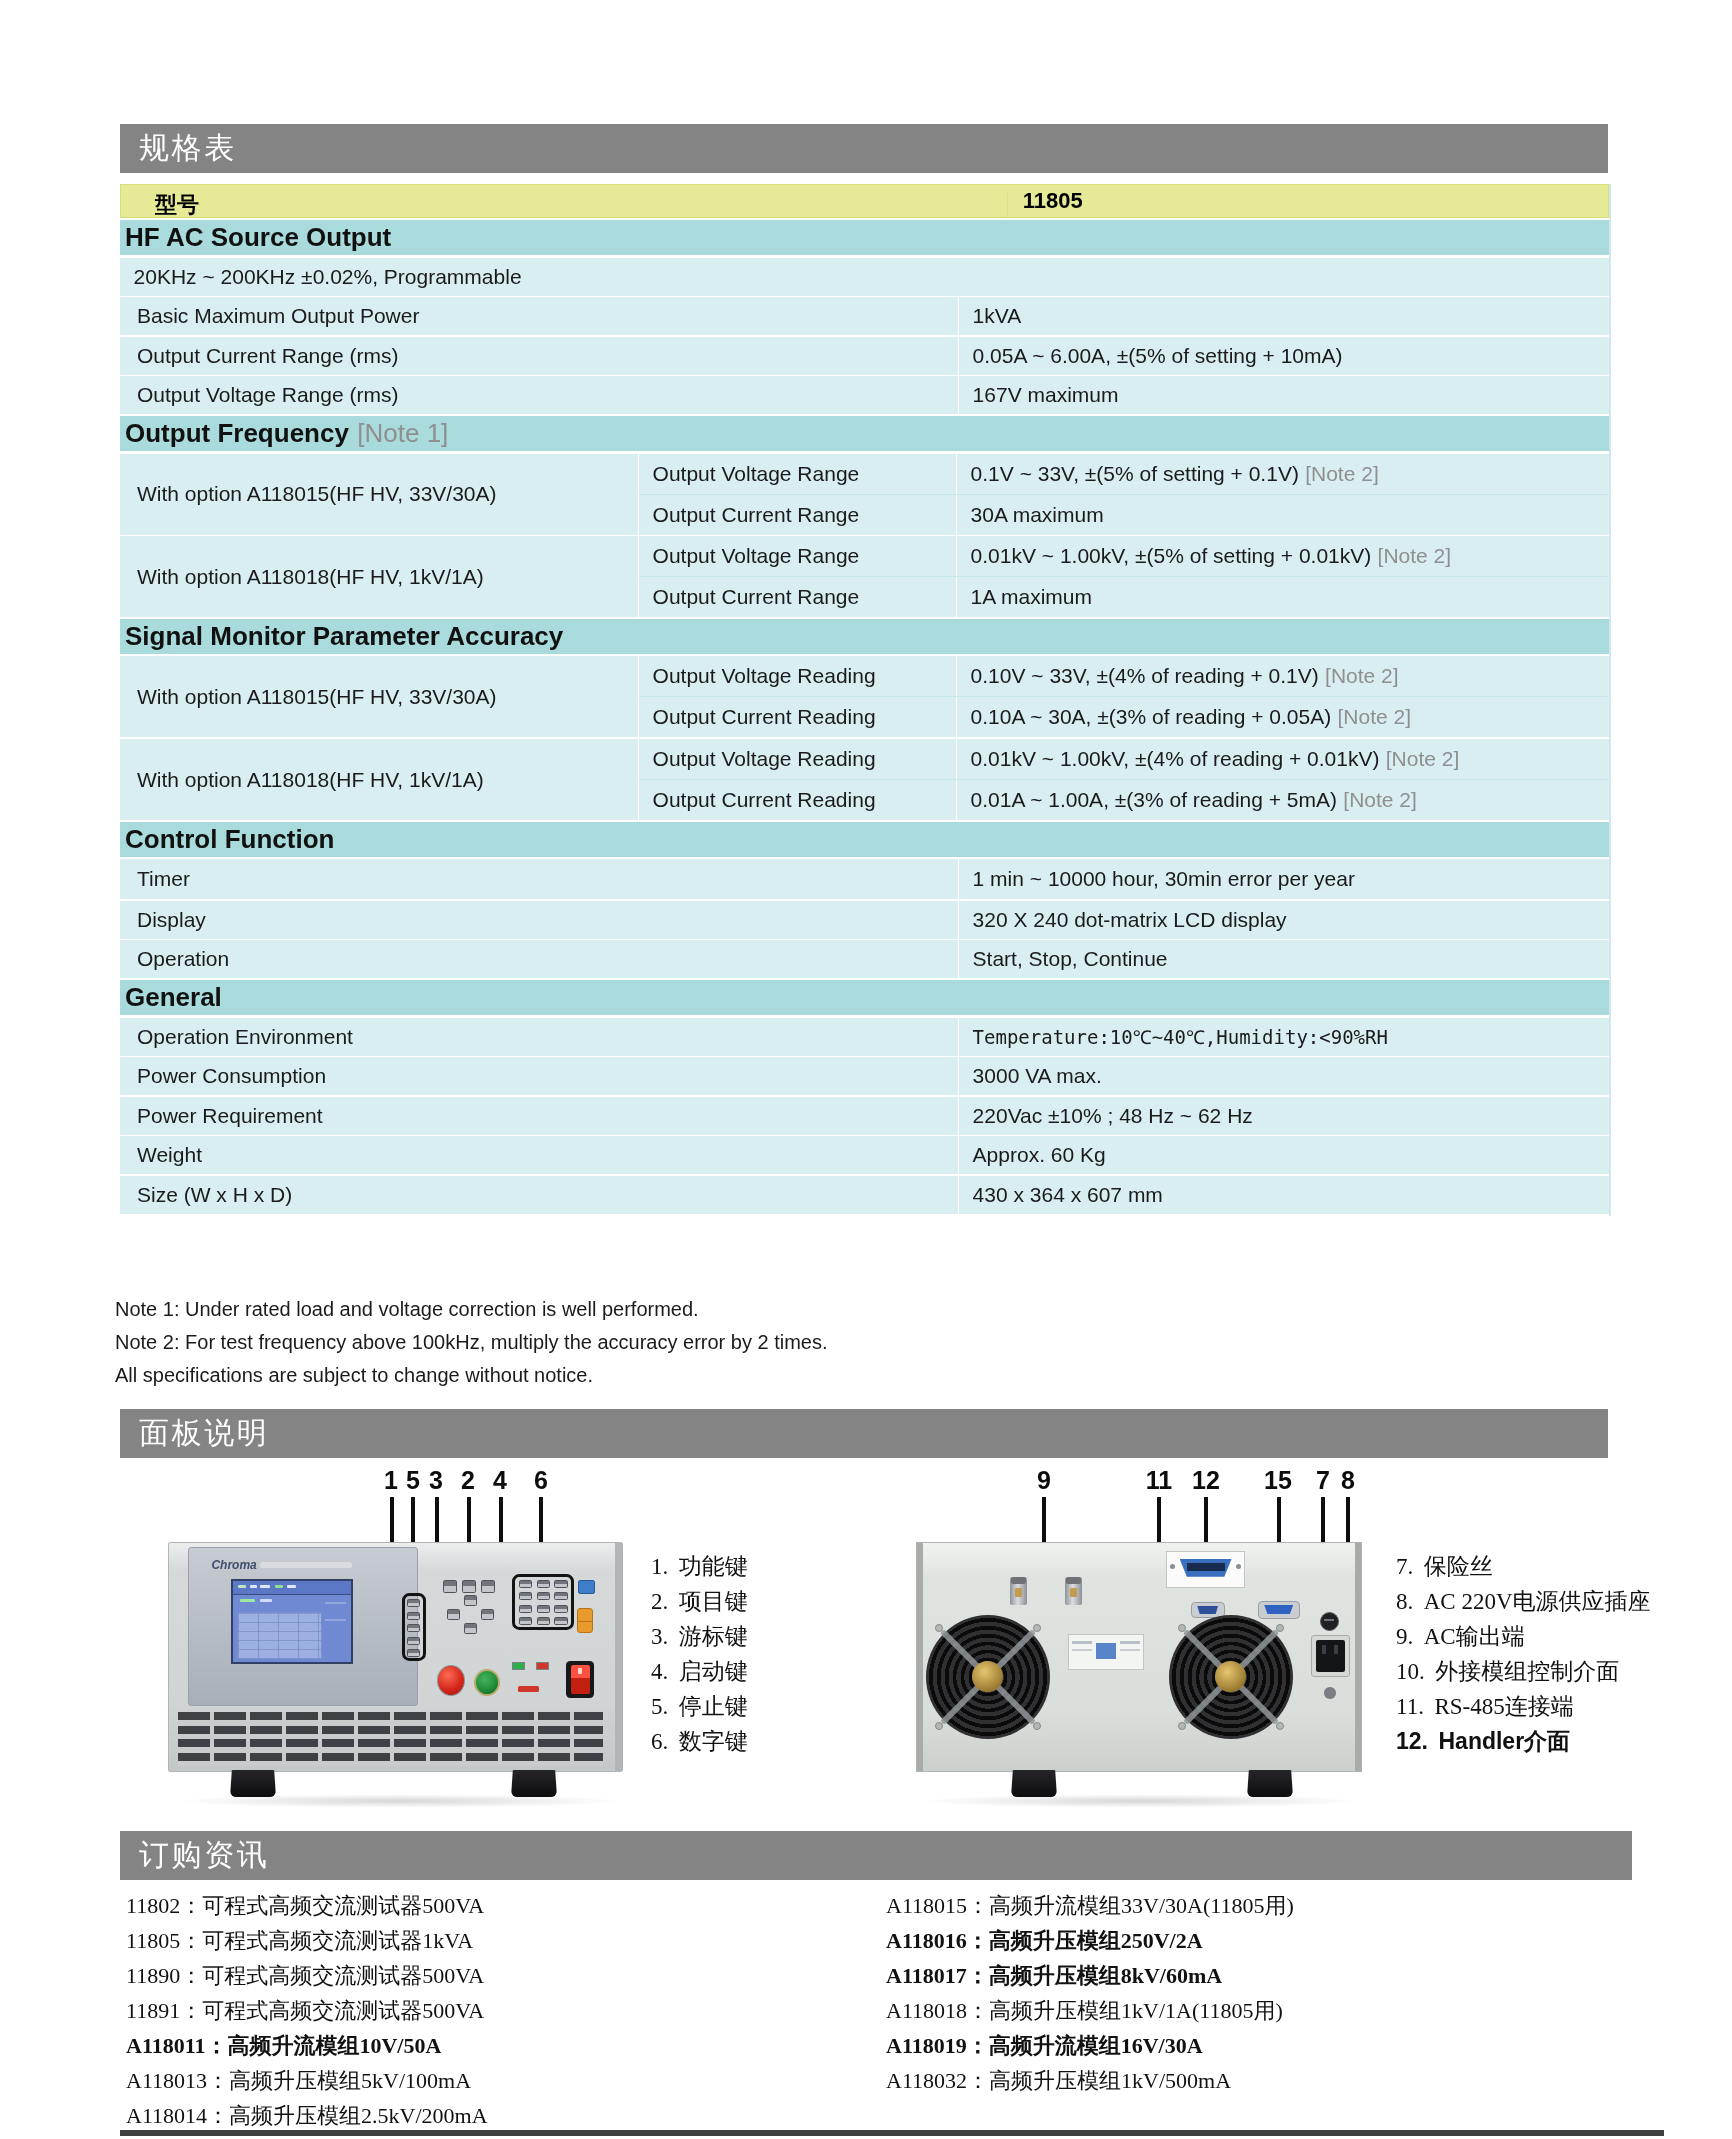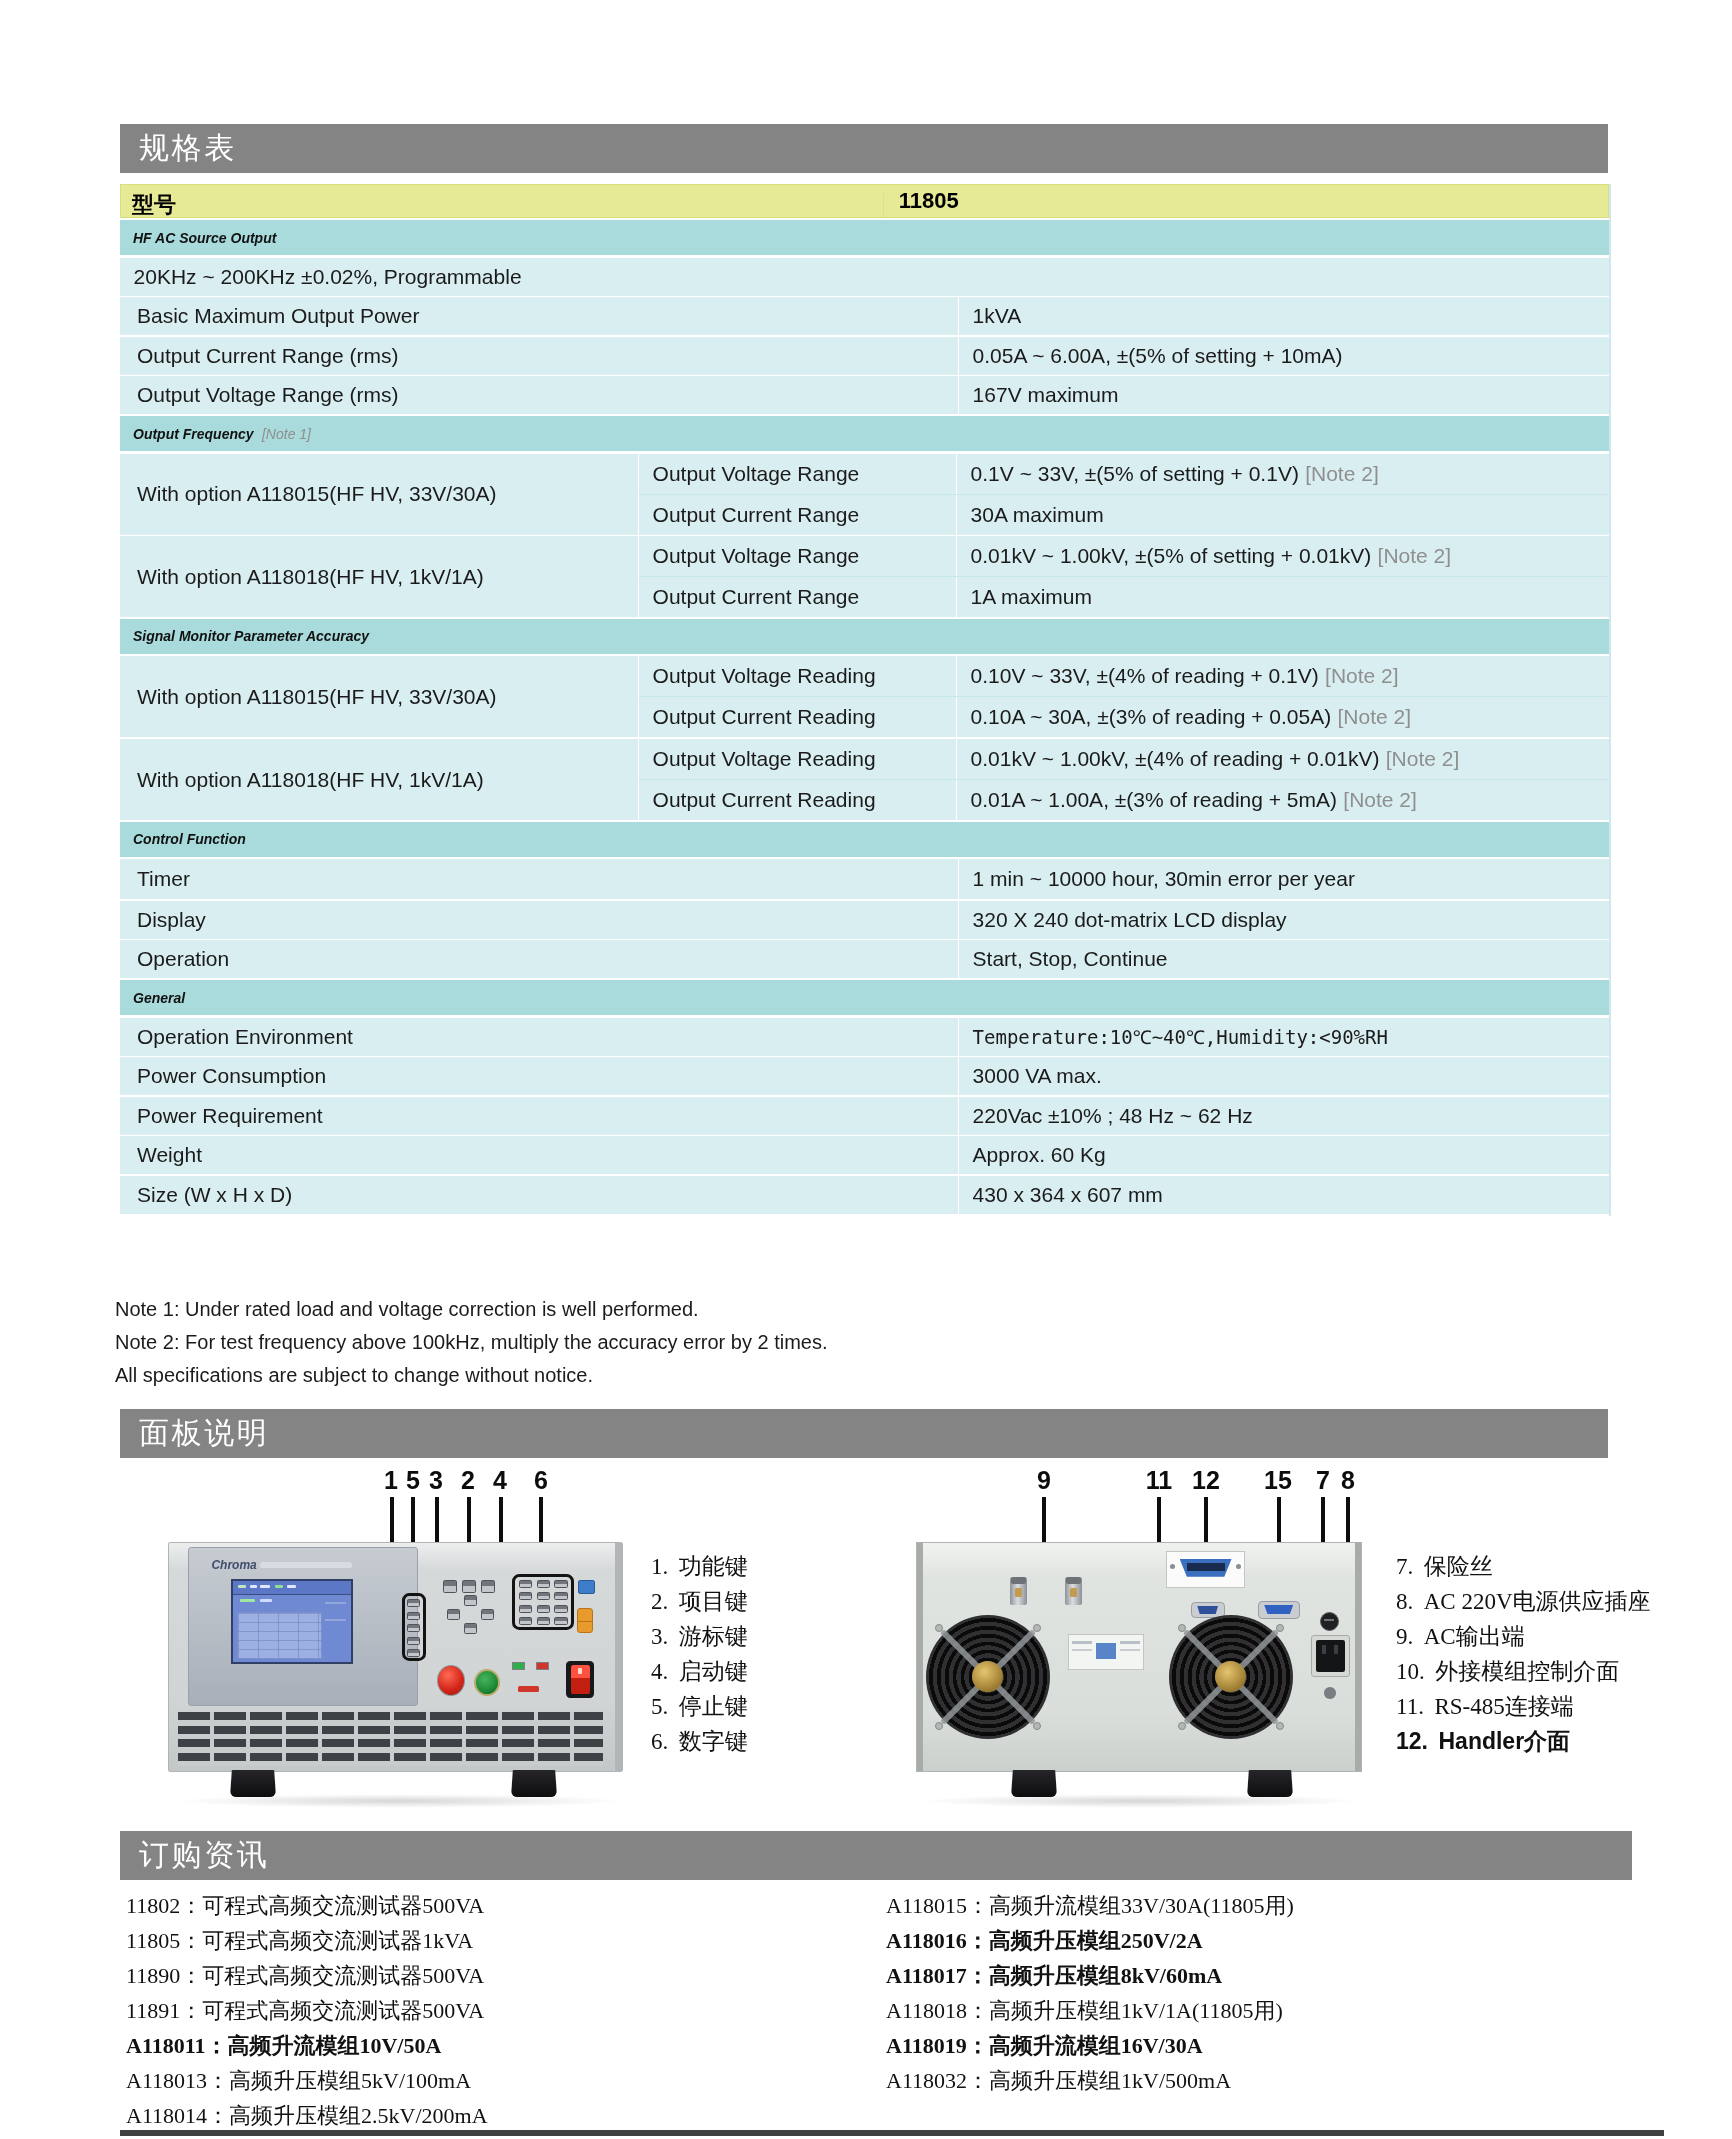--- a/index.html
+++ b/index.html
@@ -16,23 +16,23 @@
 
   
   .spec-table{position:absolute;left:120px;top:184px;width:1491px;border-right:2.1px solid #cfe9ea;box-sizing:border-box;}
   .t-row{display:flex;margin-bottom:1.6px;}
   .cell{background:#d9eef1;box-sizing:border-box;display:flex;align-items:center;font-size:21px;color:#1b1b1b;min-height:38px;}
   .c1 {width:519px;border-right:1.6px solid #fff;padding-left:17px;}
   .c1w{width:839px;border-right:1.6px solid #fff;padding-left:17px;}
   .c2 {width:318px;border-right:1.6px solid #fff;padding-left:13.6px;}
   .cv {flex:1;padding-left:13.6px;}
   .model-row{display:flex;height:34px;background:#e6e995;border:1.6px solid #d8df7a;box-sizing:border-box;margin-bottom:2.1px;font-weight:bold;}
-  .model-row .m1{width:763px;border-right:1.6px solid #dce283;display:flex;align-items:center;padding-left:11px;font-size:22px;box-sizing:border-box;margin-top:8px;}
+  .model-row .m1{width:887px;border-right:1.6px solid #dce283;display:flex;align-items:center;padding-left:34px;font-size:22px;box-sizing:border-box;margin-top:8px;}
   .model-row .m2{flex:1;display:flex;align-items:center;padding-left:14.7px;font-size:22px;}
-  .sec-row{height:35px;background:#a9dbdc;display:flex;align-items:center;padding-left:13px;margin:1px 0 2.6px 0;font-size:14px;font-weight:bold;color:#111;font-style:italic;}
+  .sec-row{height:35px;background:#a9dbdc;display:flex;align-items:center;padding-left:5px;margin:1px 0 2.6px 0;font-size:26px;font-weight:bold;color:#111;}
   .sec-row .secnote{font-weight:normal;color:#8f8f8f;margin-left:8.4px;}
   .grp{display:flex;margin-bottom:1.6px;}
   .grp .subs{flex:1;display:flex;flex-direction:column;}
   .grp .sub{display:flex;}
   .grp .sub + .sub{border-top:1.6px solid #c7e7ea;}
   .grp .sub .cell{min-height:40px;}
   .vnote{color:#8f8f8f;margin-left:6.3px;white-space:nowrap;}
   .mono{font-family:"DejaVu Sans Mono","Liberation Mono",monospace;font-size:19px;}
   .spec-notes{position:absolute;left:115px;top:1293px;}
   .noteline{height:33px;display:flex;align-items:center;font-size:20px;color:#1b1b1b;}

